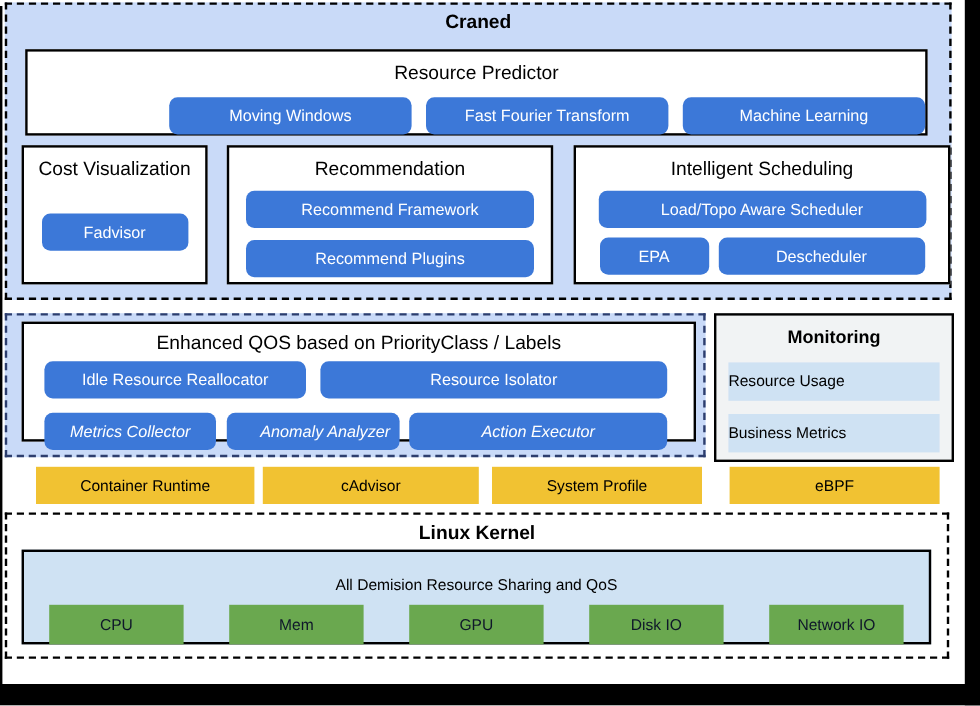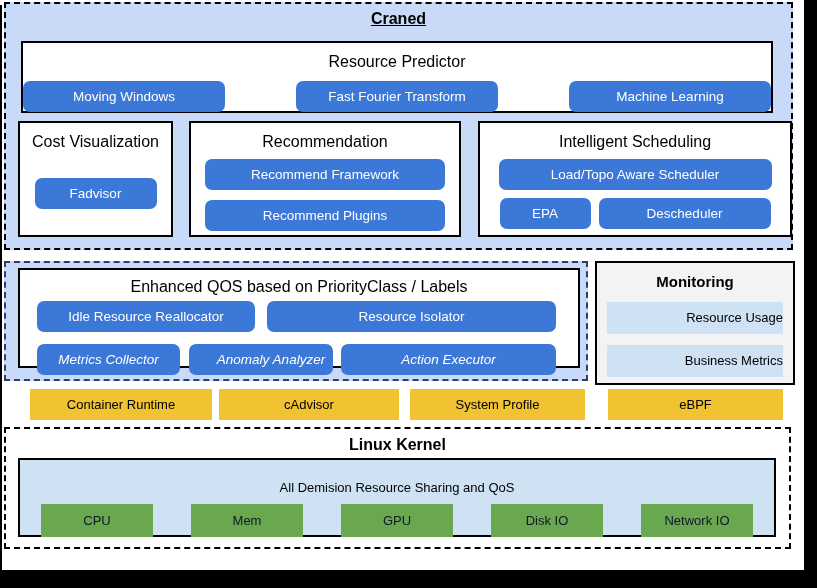--- a/index.html
+++ b/index.html
@@ -10,26 +10,26 @@
   
   .frame-right{position:absolute;top:0;right:0;width:13px;height:588px;background:#000;}
   .frame-bottom{position:absolute;left:0;top:570px;width:817px;height:18px;background:#000;}
   .frame-left{position:absolute;left:0;top:5px;width:2px;height:565px;background:#000;}
 
   .sec{position:absolute;box-sizing:border-box;}
   .craned{
     left:4px;top:2px;width:789px;height:248px;
     background:#c9daf8;border:2px dashed #000;
   }
-  .sec-title{font-weight:bold;font-size:16px;text-align:center;padding-top:6px;text-decoration:underline;}
+  .sec-title{font-weight:bold;font-size:16px;text-align:center;padding-top:6px;}
   .sub-title{font-size:16px;text-align:center;padding-top:10px;}
 
   .white-box{position:absolute;box-sizing:border-box;background:#fff;border:2px solid #000;}
   .rp-box{left:15px;top:37px;width:752px;height:72px;}
-  .btn-row{display:flex;justify-content:space-between;gap:12px;margin-top:10px;}
+  .btn-row{display:flex;justify-content:flex-end;gap:12px;margin-top:10px;}
   .btn-blue{
     background:#3c78d8;color:#fff;font-size:13.5px;text-align:center;
     height:31px;line-height:31px;border-radius:7px;box-sizing:border-box;
     white-space:nowrap;overflow:hidden;
   }
   .w202{width:202px;}
 
   .box-costviz{left:12px;top:117px;width:155px;height:116px;}
   .box-costviz .btn-blue{width:122px;margin:27px auto 0;}
   .box-recommend{left:183px;top:117px;width:272px;height:116px;}
@@ -55,21 +55,21 @@
   .w144{width:144px;margin-left:9px;padding-left:20px;}
   .w215{width:215px;margin-left:8px;}
 
   .monitoring{
     left:595px;top:261px;width:200px;height:124px;
     background:#f1f3f4;border:2px solid #000;
   }
   .mon-title{font-weight:bold;font-size:15px;text-align:center;padding-top:10px;}
   .mon-item{
     width:176px;height:32px;line-height:32px;background:#cfe2f3;
-    margin:12px auto 0;text-align:right;font-size:13px;
+    margin:12px auto 0;text-align:left;font-size:13px;
   }
   .mon-item + .mon-item{margin-top:11px;}
 
   .agent{
     position:absolute;top:389px;height:31px;line-height:31px;
     background:#f1c232;color:#000;font-size:13px;text-align:center;
     box-sizing:border-box;
   }
   .agent-1{left:30px;width:182px;}
   .agent-2{left:219px;width:180px;}

